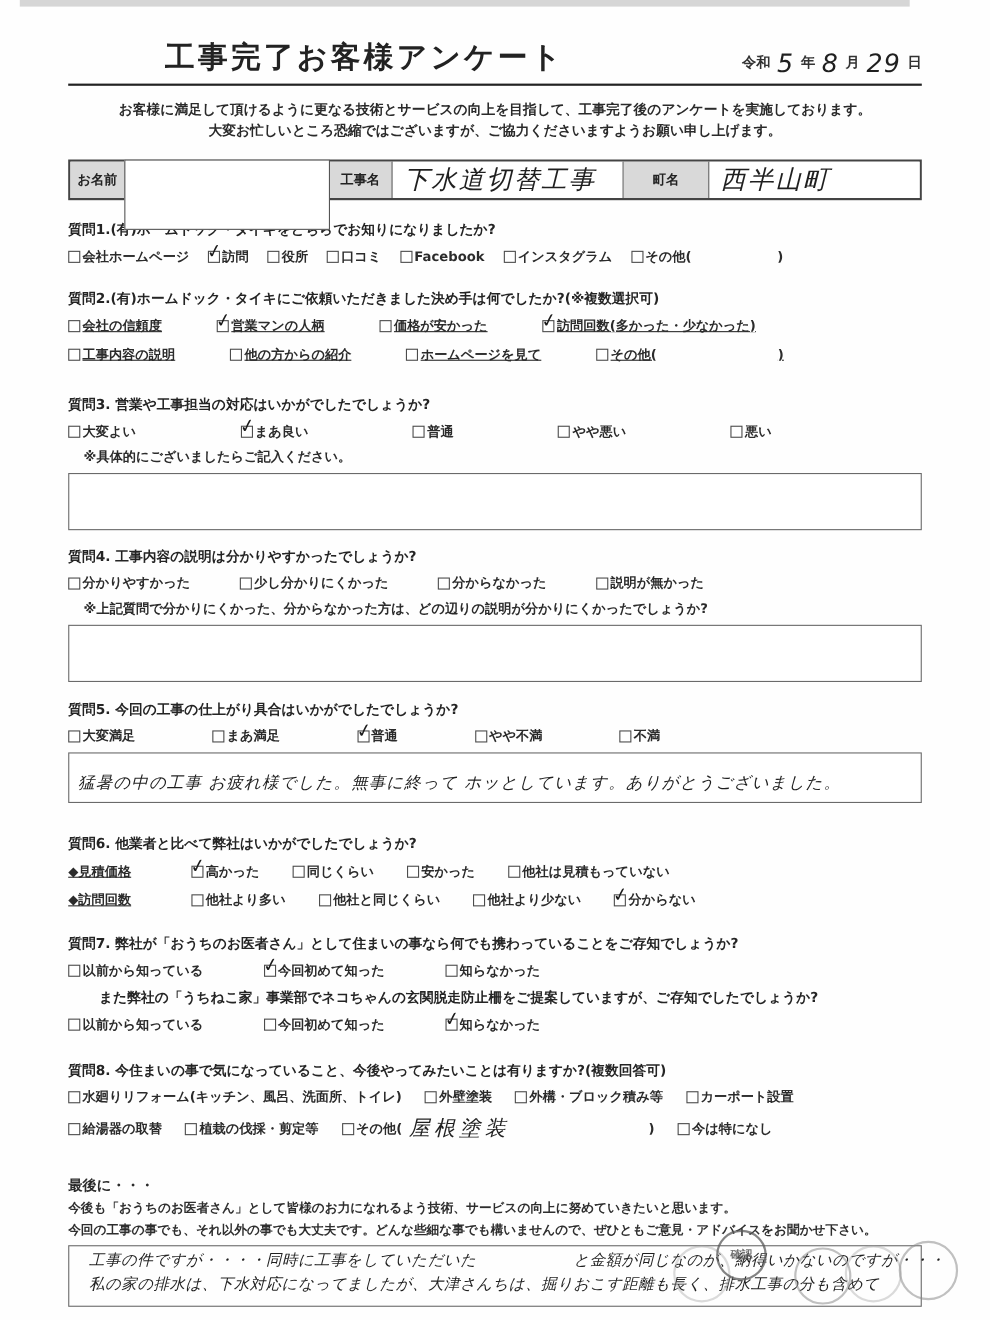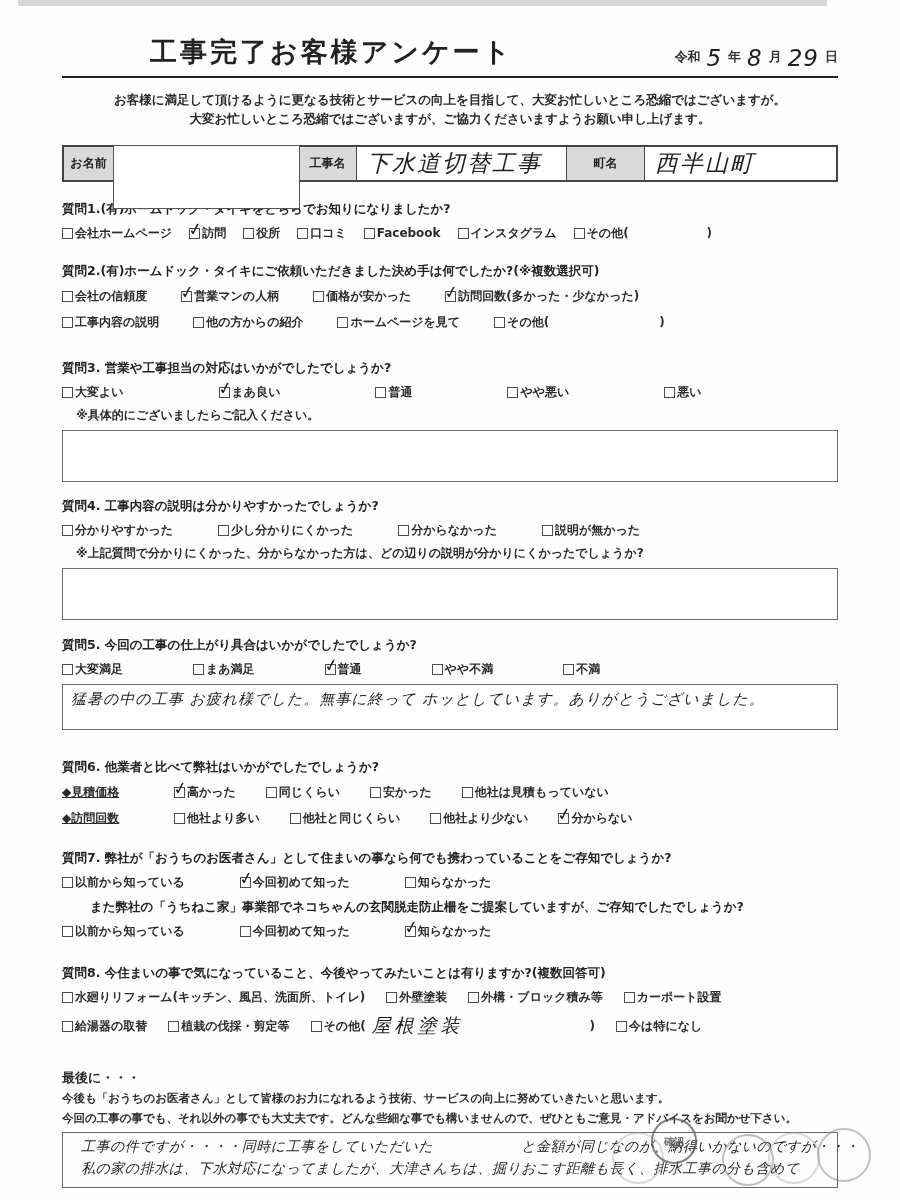--- a/index.html
+++ b/index.html
@@ -41,33 +41,33 @@
   .opt { display:flex; align-items:center; flex:none; }
   .cb { width:11px; height:11px; border:1.5px solid #4c4c4c; display:inline-block; position:relative; flex:none; background:#fff; }
   .cb.checked::after { content:"✓"; position:absolute; left:-2px; top:-10px; font-size:17px; font-weight:700; color:#1a1a1a; transform:rotate(-10deg); }
   .lbl { margin-left:2px; font-size:12px; font-weight:700; white-space:nowrap; }
   .note { font-size:12px; font-weight:700; padding-left:14px; margin-top:6px; }
   .fbox { border:1.2px solid #6a6a6a; background:#fff; margin-top:6px; }
   .paren-gap { display:inline-block; }
   .prefix { font-size:12px; font-weight:700; flex:none;text-decoration:underline; }
 
   #q1 { margin-top:18px; } #q1 .opts { gap:17px; }
-  #q2 { margin-top:20px; } #q2 .opts { gap:34px; margin-top:8px; }
+  #q2 { margin-top:20px; } #q2 .opts { gap:50px; margin-top:8px;text-decoration:underline; }
   #q3 { margin-top:28px; } #q3 .opts { gap:95px; }
   #q4 { margin-top:15px; } #q4 .opts { gap:45px; }
   #q5 { margin-top:16px; } #q5 .opts { gap:70px; }
   #q6 { margin-top:28px; } #q6 .opts { gap:30px; margin-top:8px; }
   #q6 .prefix { min-width:82px; }
   #q7 { margin-top:22px; } #q7 .opts { gap:55px; }
   #q7 .sub-title { margin-top:7px; padding-left:28px; }
   #q8 { margin-top:24px; } #q8 .opts { gap:21px; margin-top:7px; }
 
   .box-q3 { height:52px; }
   .box-q4 { height:52px; }
-  .box-q5 { height:46px; padding:4px 8px; }
+  .box-q5 { height:46px; padding:16px 8px; }
   .hw-comment { font-size:15px; letter-spacing:1px; white-space:nowrap; }
 
   
   .closing { margin-top:30px; }
   .closing-heading { font-size:13px; font-weight:700; }
   .closing p.small { font-size:11.5px; font-weight:700; line-height:17px; margin-top:3px; color:#2e2e2e; }
   .final-box { border:1.2px solid #6a6a6a; margin-top:5px; height:56px; padding:2px 18px; overflow:visible; }
   .hw-line { font-size:14px; letter-spacing:0.5px; white-space:nowrap; line-height:22px; }
   .hw-gap { display:inline-block; width:88px; }
 
@@ -93,21 +93,21 @@
         <span class="unit">年</span>
         <span class="hw hw-num">8</span>
         <span class="unit">月</span>
         <span class="hw hw-num">29</span>
         <span class="unit">日</span>
       </div>
     </div>
     <div class="header-rule"></div>
 
     <div class="intro">
-      <p>お客様に満足して頂けるように更なる技術とサービスの向上を目指して、大変お忙しいところ恐縮ではございますが。</p>
+      <p>お客様に満足して頂けるように更なる技術とサービスの向上を目指して、工事完了後のアンケートを実施しております。</p>
       <p>大変お忙しいところ恐縮ではございますが、ご協力くださいますようお願い申し上げます。</p>
     </div>
 
     <div class="info-row">
       <div class="info-cell cell-label w-name-l">お名前</div>
       <div class="info-cell cell-value w-name-v">
         <div class="redact-box"></div>
       </div>
       <div class="info-cell cell-label w-work-l">工事名</div>
       <div class="info-cell cell-value w-work-v">

